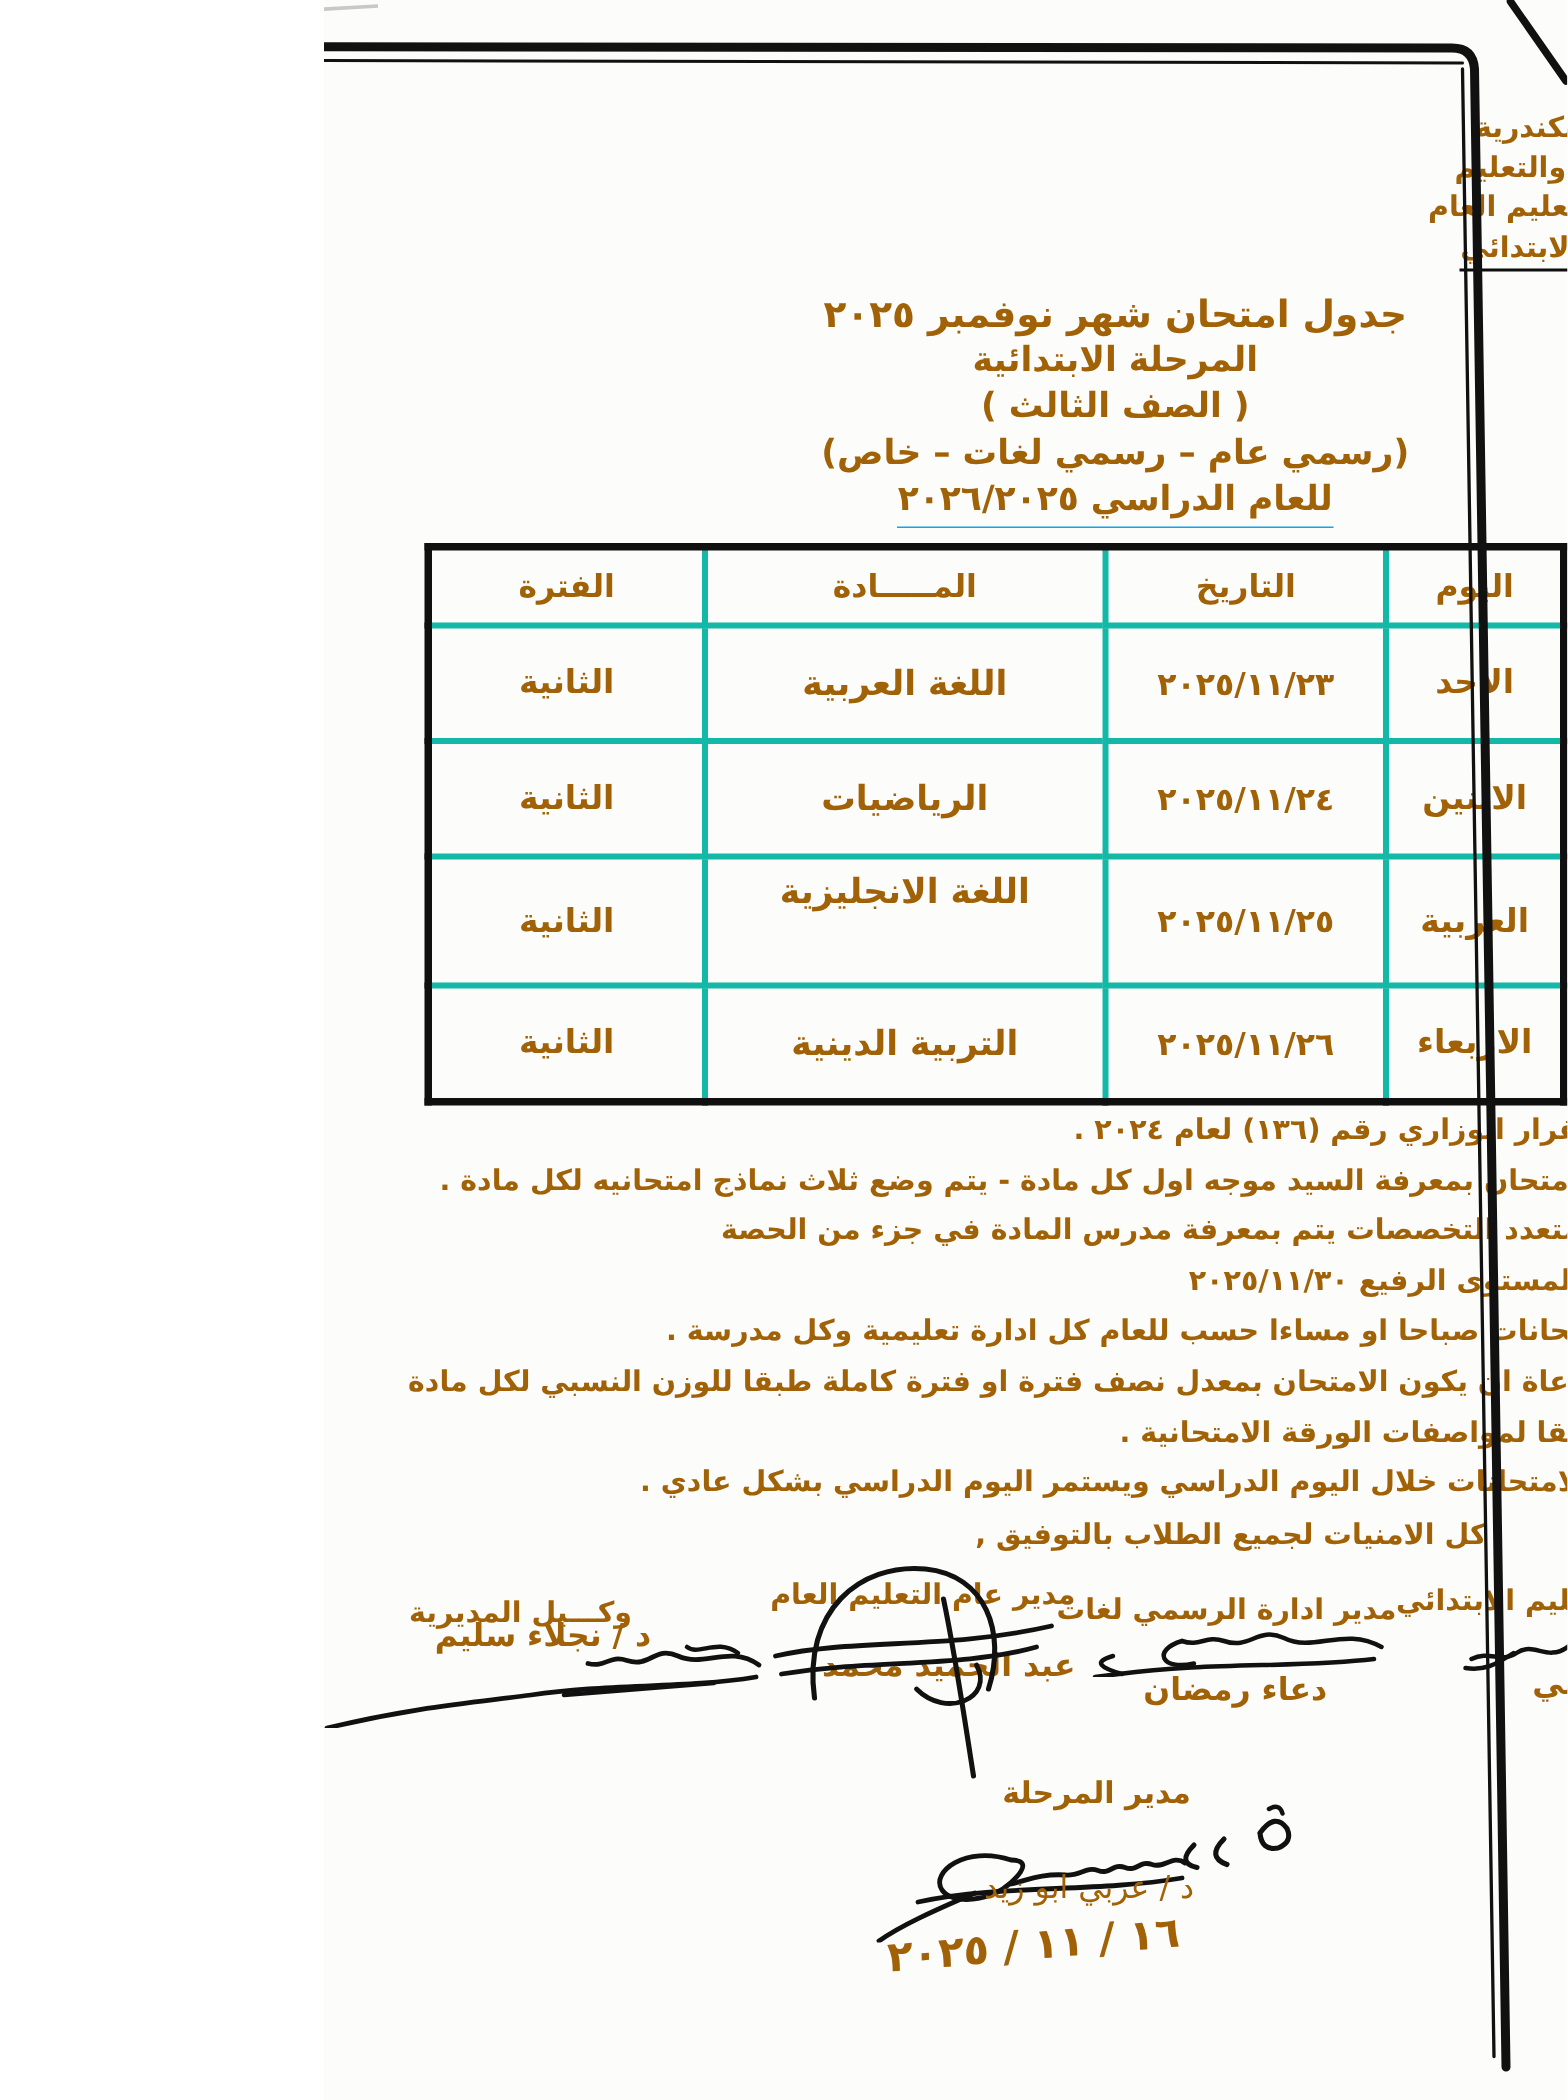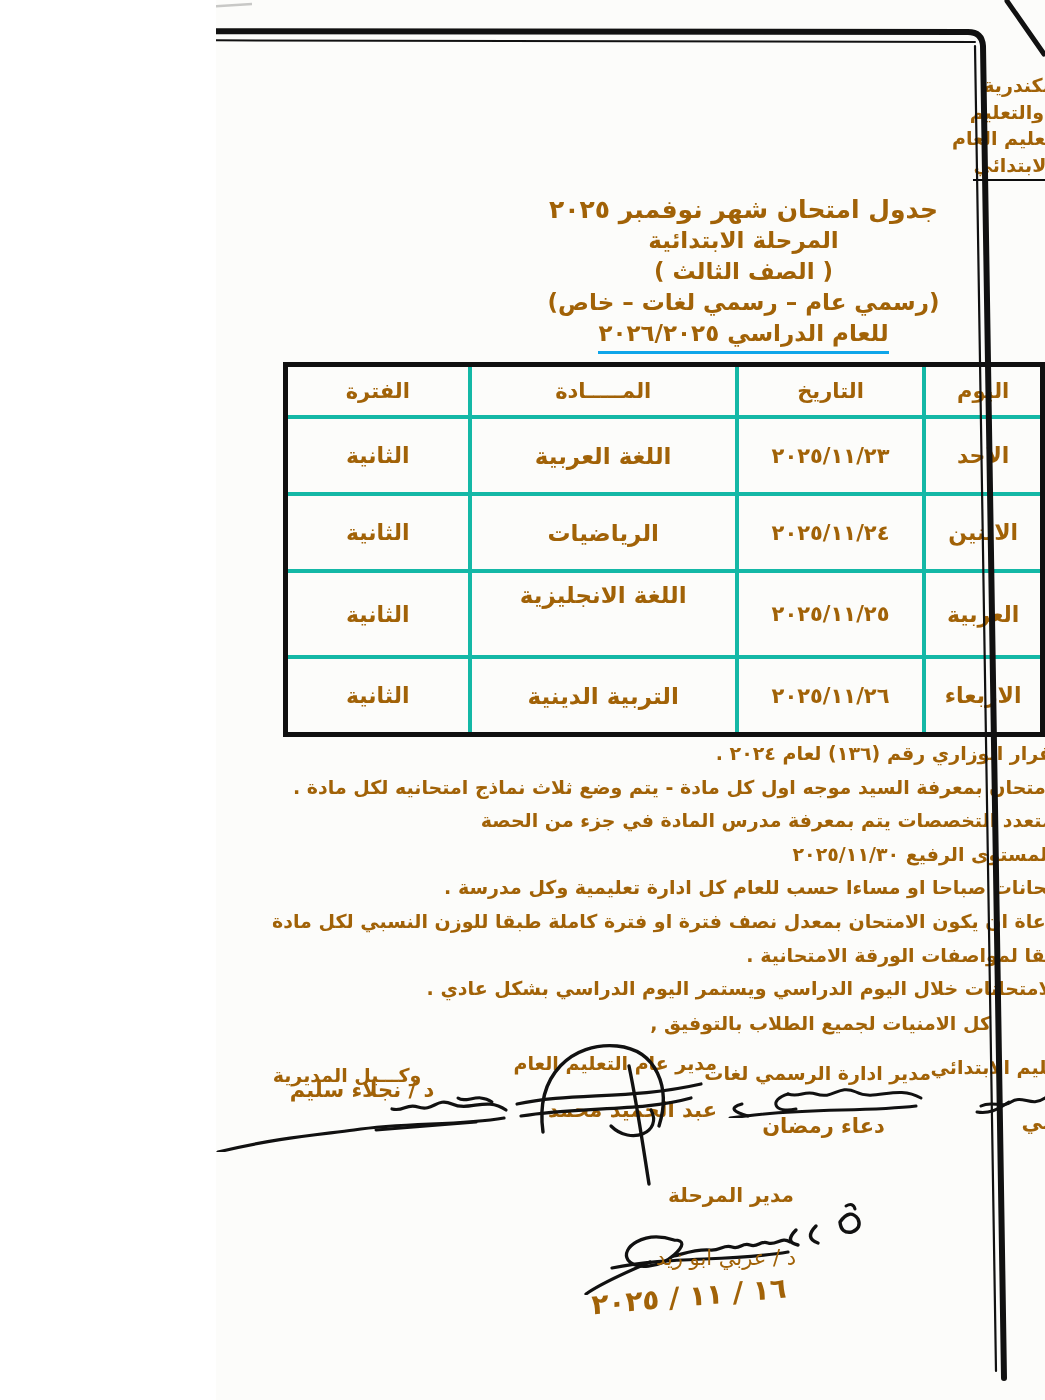--- a/index.html
+++ b/index.html
@@ -18,21 +18,21 @@
     font-weight:bold;font-size:19px;line-height:26.5px;}
   .letterhead .lh-line{white-space:nowrap;}
   .lh-underline{display:inline-block;border-bottom:2.5px solid #0d0d0d;padding-bottom:1px;}
 
   
   .titleblock{left:240px;top:194px;width:575px;text-align:center;
     font-weight:bold;line-height:31px;}
   .t1{font-size:25px;}
   .t2,.t3,.t4{font-size:23px;}
   .t5{font-size:23px;}
-  .t5 span{display:inline-block;border-bottom:3px solid #0ea5e9;padding-bottom:2px;text-align:right;}
+  .t5 span{display:inline-block;border-bottom:1px solid #0ea5e9;padding-bottom:2px;text-align:right;}
 
   
   .sched{left:67px;top:362px;}
   table.sched-table{border-collapse:collapse;border:5px solid #101010;direction:rtl;}
   .sched-table th,.sched-table td{
     border:4px solid #14b8a6;text-align:center;vertical-align:middle;
     font-weight:bold;background:#fcfcfa;padding:0 6px;}
   .sched-table th{height:48px;font-size:21px;}
   .sched-table td{height:73px;font-size:22px;}
   td.c-date{font-size:21px;letter-spacing:1px;}

